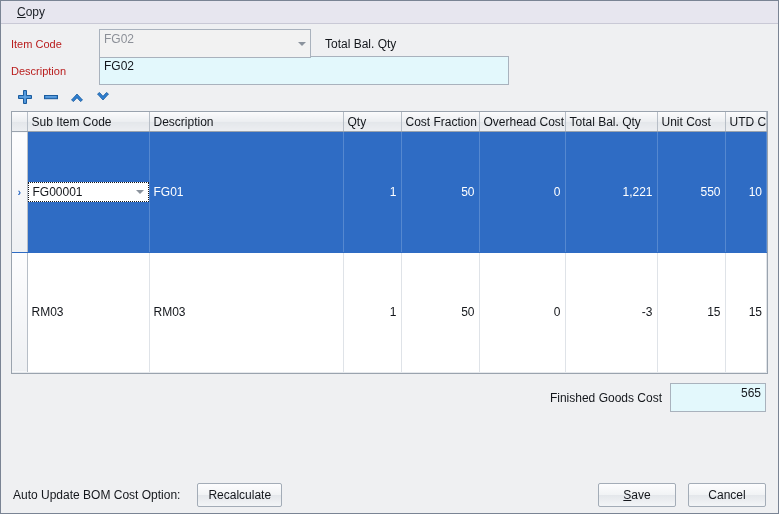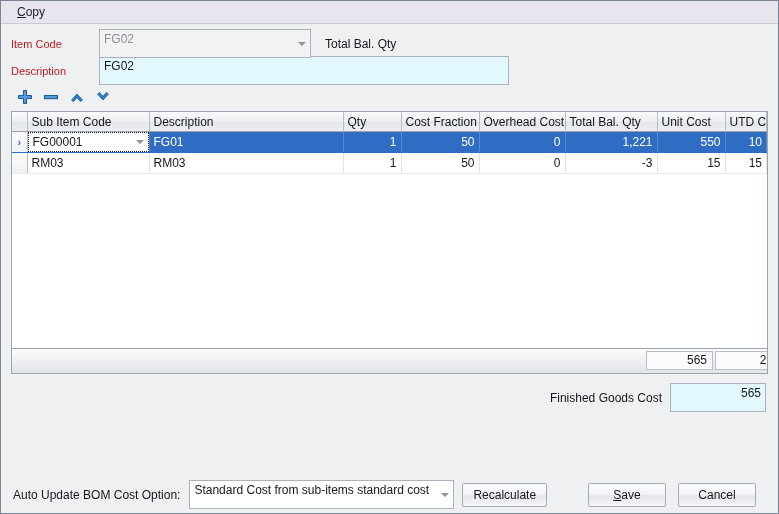--- a/index.html
+++ b/index.html
@@ -212,21 +212,21 @@
   .tbtn svg { position: absolute; left: 50%; top: 50%; transform: translate(-50%,-50%); }
 
   
   .grid-wrap {
     margin: 0 10px;
     border: 1px solid #9aa3ae;
     background: #ffffff;
     height: 263px;
     box-sizing: border-box;
     display: flex;
-    flex-direction: column;
+    flex-direction: row;
     overflow: hidden;
   }
   table.grid {
     border-collapse: collapse;
     table-layout: fixed;
     width: 100%;
     font-size: 12px;
   }
   table.grid th {
     background: linear-gradient(to bottom, #fbfbfc 0%, #eceef1 50%, #e3e6ea 51%, #eceef1 100%);
@@ -332,21 +332,21 @@
   .fg-label { font-size: 12px; margin-right: 8px; }
   #fg-cost { width: 96px; }
 
   
   .bottom-bar {
     position: absolute;
     left: 0; right: 0; bottom: 0;
     height: 37px;
     display: flex;
     align-items: center;
-    padding: 0 22px 0 12px;
+    padding: 0 12px 0 12px;
     box-sizing: border-box;
   }
   .bb-label { font-size: 12px; margin-right: 9px; }
   #auto-update-combo { width: 265px; }
   .btn {
     box-sizing: border-box;
     height: 24px;
     min-width: 74px;
     background: linear-gradient(to bottom, #fdfdfe 0%, #f1f3f5 48%, #e4e7eb 52%, #f3f5f7 100%);
     border: 1px solid #a3acb7;
@@ -481,23 +481,19 @@
     </div>
   </div>
 
   <div class="fg-row">
     <span class="fg-label">Finished Goods Cost</span>
     <span class="fld cyan num" id="fg-cost" style="display:block;">565</span>
   </div>
 
   <div class="bottom-bar">
     <span class="bb-label">Auto Update BOM Cost Option:</span>
-    <span class="combo" id="auto-update-combo">
-      <span class="fld" style="display:block;">Standard Cost from sub-items standard cost</span>
-      <span class="arrow"></span>
-    </span>
     <button class="btn" id="recalc-btn">Recalculate</button>
     <span class="bb-spacer"></span>
     <button class="btn" id="save-btn"><u>S</u>ave</button>
     <button class="btn" id="cancel-btn">Cancel</button>
   </div>
 
 </div>
 
 </body></html>

